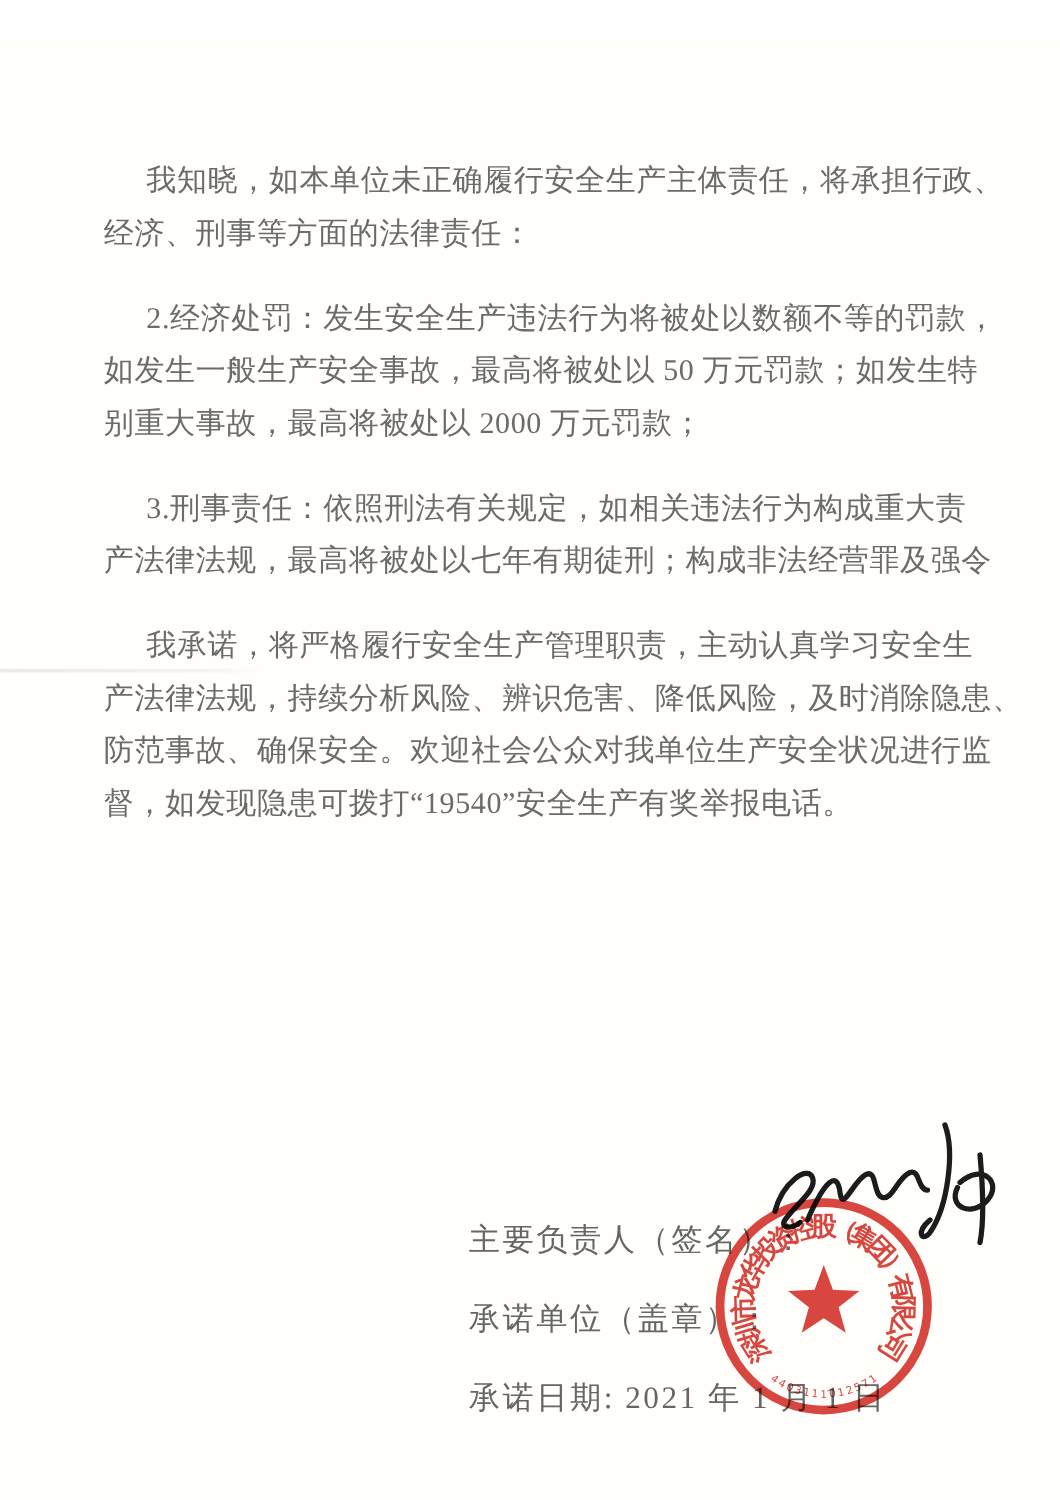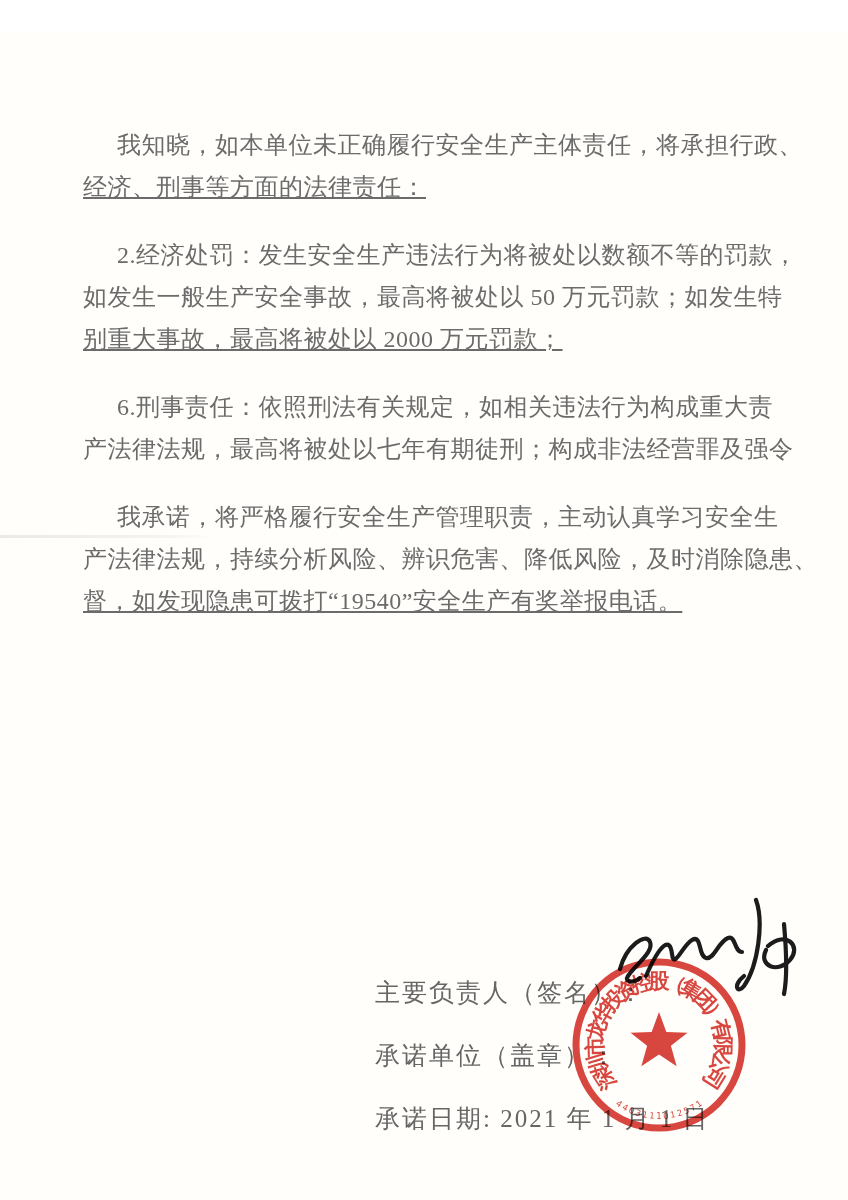--- a/index.html
+++ b/index.html
@@ -24,21 +24,21 @@
   }
   .para{margin:0 0 26px 0;}
   .line{
     line-height:42px;
     text-align:justify;
     text-align-last:justify;
     white-space:nowrap;
     letter-spacing:.5px;
   }
   .line.indent{padding-left:34px;}
-  .line.last{text-align-last:left;white-space:normal;text-decoration:underline;}
+  .line.last{text-align-last:left;white-space:normal;}
   .sig-block{
     position:absolute;left:375px;top:929px;
     color:#666;
     font-size:25px;
     letter-spacing:2px;
   }
   .sig-line{line-height:63px;white-space:nowrap;}
   .seal{
     position:absolute;left:559px;top:913px;
     width:200px;height:200px;
@@ -70,27 +70,28 @@
     </div>
 
 
     <div class="para">
       <div class="line indent">2.经济处罚：发生安全生产违法行为将被处以数额不等的罚款，</div>
       <div class="line">如发生一般生产安全事故，最高将被处以 50 万元罚款；如发生特</div>
       <div class="line last">别重大事故，最高将被处以 2000 万元罚款；</div>
     </div>
 
     <div class="para">
-      <div class="line indent">6.刑事责任：依照刑法有关规定，如相关违法行为构成重大责</div>
+      <div class="line indent">3.刑事责任：依照刑法有关规定，如相关违法行为构成重大责</div>
       <div class="line">产法律法规，最高将被处以七年有期徒刑；构成非法经营罪及强令</div>
     </div>
 
     <div class="para">
       <div class="line indent">我承诺，将严格履行安全生产管理职责，主动认真学习安全生</div>
       <div class="line">产法律法规，持续分析风险、辨识危害、降低风险，及时消除隐患、</div>
+      <div class="line">防范事故、确保安全。欢迎社会公众对我单位生产安全状况进行监</div>
       <div class="line last">督，如发现隐患可拨打“19540”安全生产有奖举报电话。</div>
     </div>
 
   </div>
 
   <div class="sig-block">
     <div class="sig-line">主要负责人（签名）：</div>
     <div class="sig-line">承诺单位（盖章）：</div>
     <div class="sig-line">承诺日期: 2021 年 1 月 1 日</div>
   </div>

